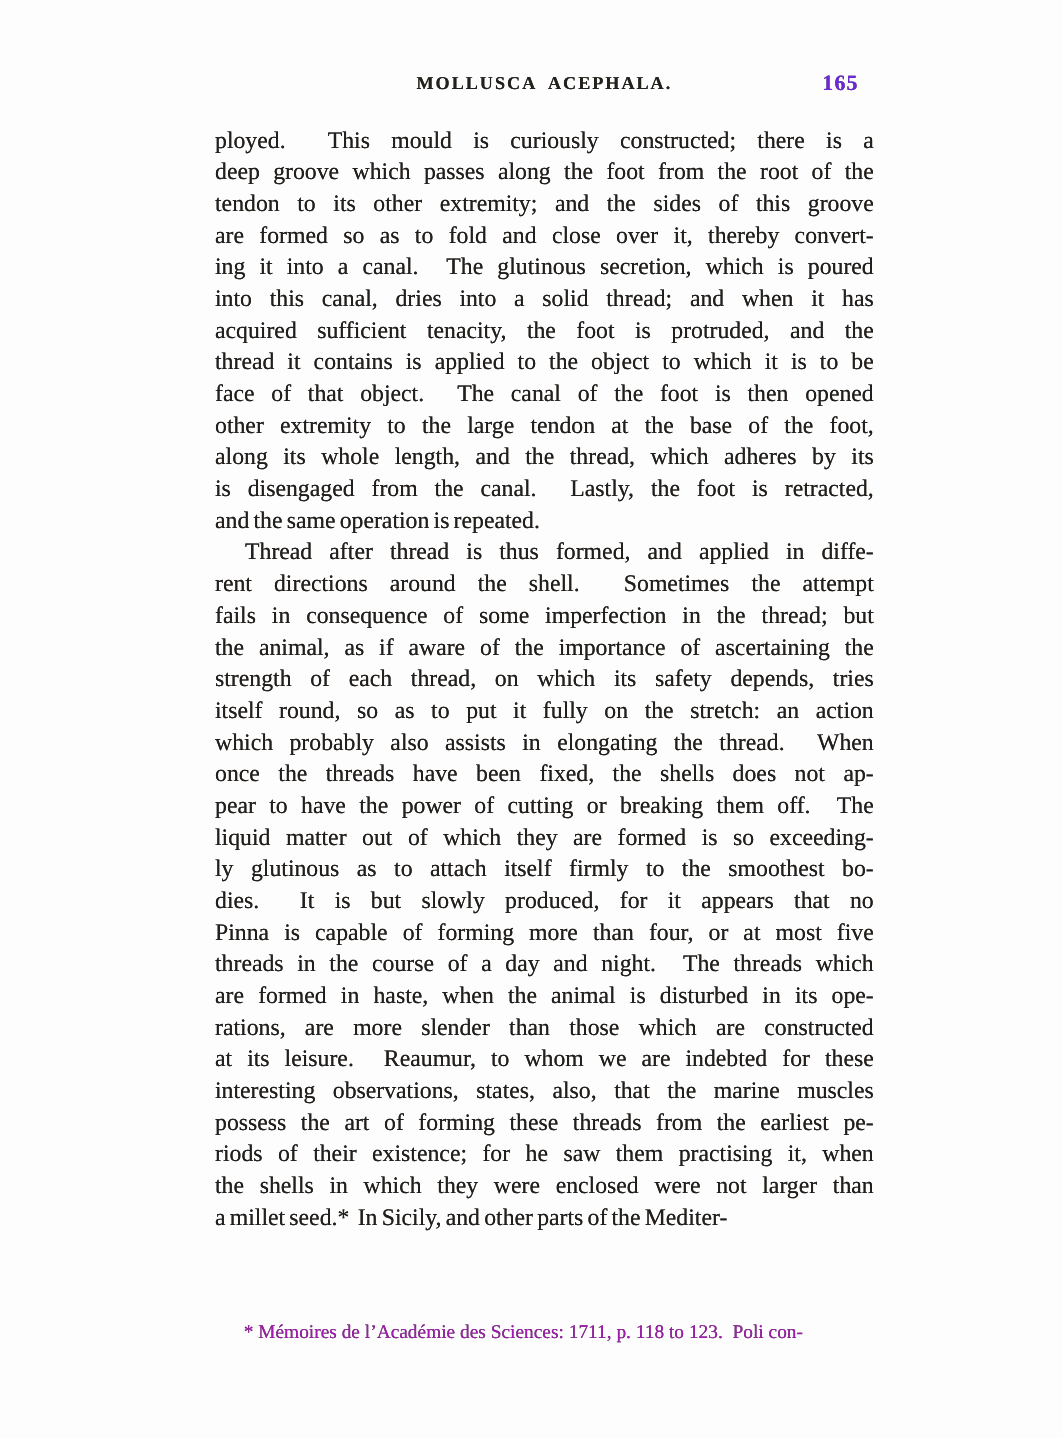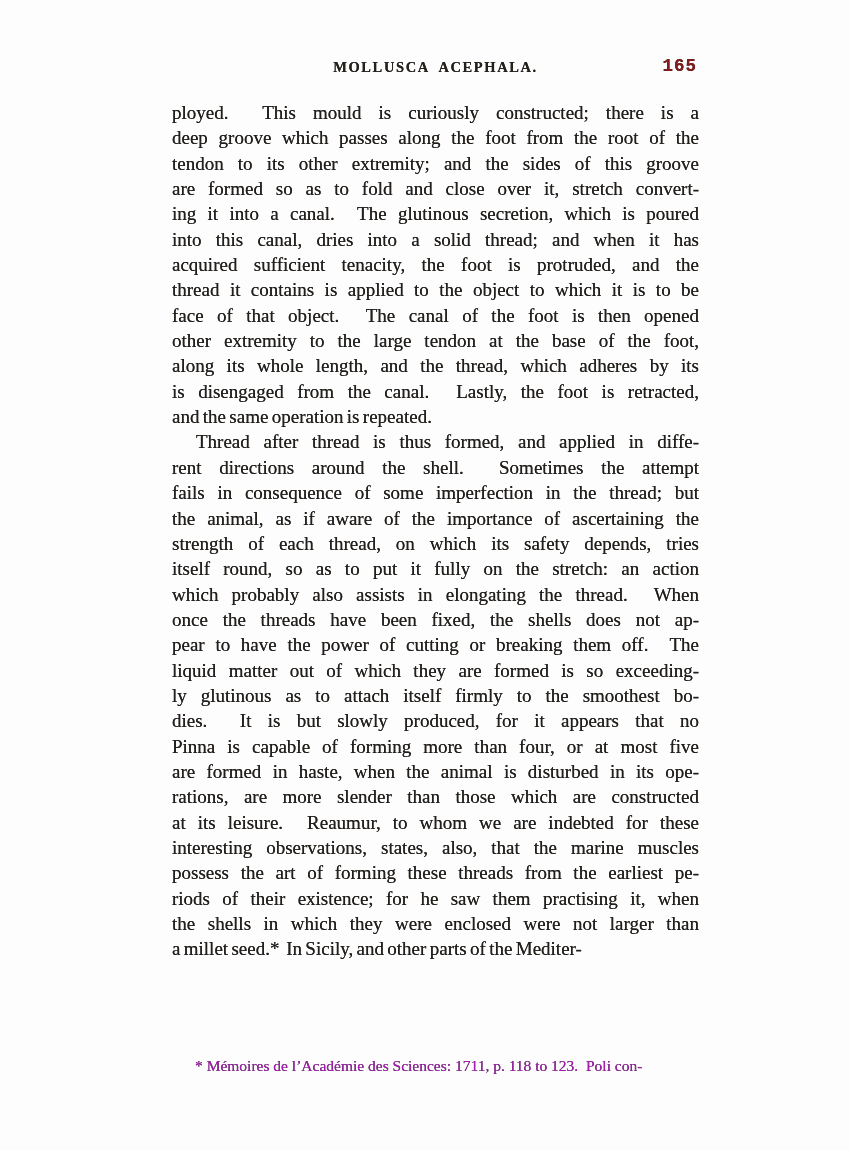--- a/index.html
+++ b/index.html
@@ -29,28 +29,27 @@
     text-align: center;
     font-size: 14.5px;
     font-weight: bold;
     letter-spacing: 1.6px;
     word-spacing: 5px;
     color: #24211d;
     text-shadow: 0 0 0.3px rgba(25, 22, 18, 0.85);
   }
   .running-header .page-number {
     position: absolute;
-    right: 2px;
+    right: 12px;
     top: -3px;
     font-size: 17.5px;
     font-weight: bold;
     letter-spacing: 1px;
-    color: #7f1d1d;
+    color: #6d28d9;
     text-shadow: 0 0 0.3px rgba(25, 22, 18, 0.85);
-    font-family: Liberation Mono, monospace;
   }
   .page-body {
     position: absolute;
     top: 100px;
     left: 172px;
     width: 527px;
   }
   .paragraph {
     margin: 0;
     padding: 0;
@@ -92,21 +91,21 @@
   <div class="running-header">
     <span class="title">MOLLUSCA ACEPHALA.</span>
     <span class="page-number">165</span>
   </div>
 
   <div class="page-body">
       <div class="paragraph">
         <div class="line">ployed.  This mould is curiously constructed; there is a</div>
         <div class="line">deep groove which passes along the foot from the root of the</div>
         <div class="line">tendon to its other extremity; and the sides of this groove</div>
-        <div class="line">are formed so as to fold and close over it, stretch convert-</div>
+        <div class="line">are formed so as to fold and close over it, thereby convert-</div>
         <div class="line">ing it into a canal.  The glutinous secretion, which is poured</div>
         <div class="line">into this canal, dries into a solid thread; and when it has</div>
         <div class="line">acquired sufficient tenacity, the foot is protruded, and the</div>
         <div class="line">thread it contains is applied to the object to which it is to be</div>
         <div class="line">face of that object.  The canal of the foot is then opened</div>
         <div class="line">other extremity to the large tendon at the base of the foot,</div>
         <div class="line">along its whole length, and the thread, which adheres by its</div>
         <div class="line">is disengaged from the canal.  Lastly, the foot is retracted,</div>
         <div class="line line-last">and the same operation is repeated.</div>
       </div>
@@ -117,20 +116,21 @@
         <div class="line">the animal, as if aware of the importance of ascertaining the</div>
         <div class="line">strength of each thread, on which its safety depends, tries</div>
         <div class="line">itself round, so as to put it fully on the stretch: an action</div>
         <div class="line">which probably also assists in elongating the thread.  When</div>
         <div class="line">once the threads have been fixed, the shells does not ap-</div>
         <div class="line">pear to have the power of cutting or breaking them off.  The</div>
         <div class="line">liquid matter out of which they are formed is so exceeding-</div>
         <div class="line">ly glutinous as to attach itself firmly to the smoothest bo-</div>
         <div class="line">dies.  It is but slowly produced, for it appears that no</div>
         <div class="line">Pinna is capable of forming more than four, or at most five</div>
+        <div class="line">threads in the course of a day and night.  The threads which</div>
         <div class="line">are formed in haste, when the animal is disturbed in its ope-</div>
         <div class="line">rations, are more slender than those which are constructed</div>
         <div class="line">at its leisure.  Reaumur, to whom we are indebted for these</div>
         <div class="line">interesting observations, states, also, that the marine muscles</div>
         <div class="line">possess the art of forming these threads from the earliest pe-</div>
         <div class="line">riods of their existence; for he saw them practising it, when</div>
         <div class="line">the shells in which they were enclosed were not larger than</div>
         <div class="line line-last">a millet seed.*  In Sicily, and other parts of the Mediter-</div>
       </div>
     </div>

